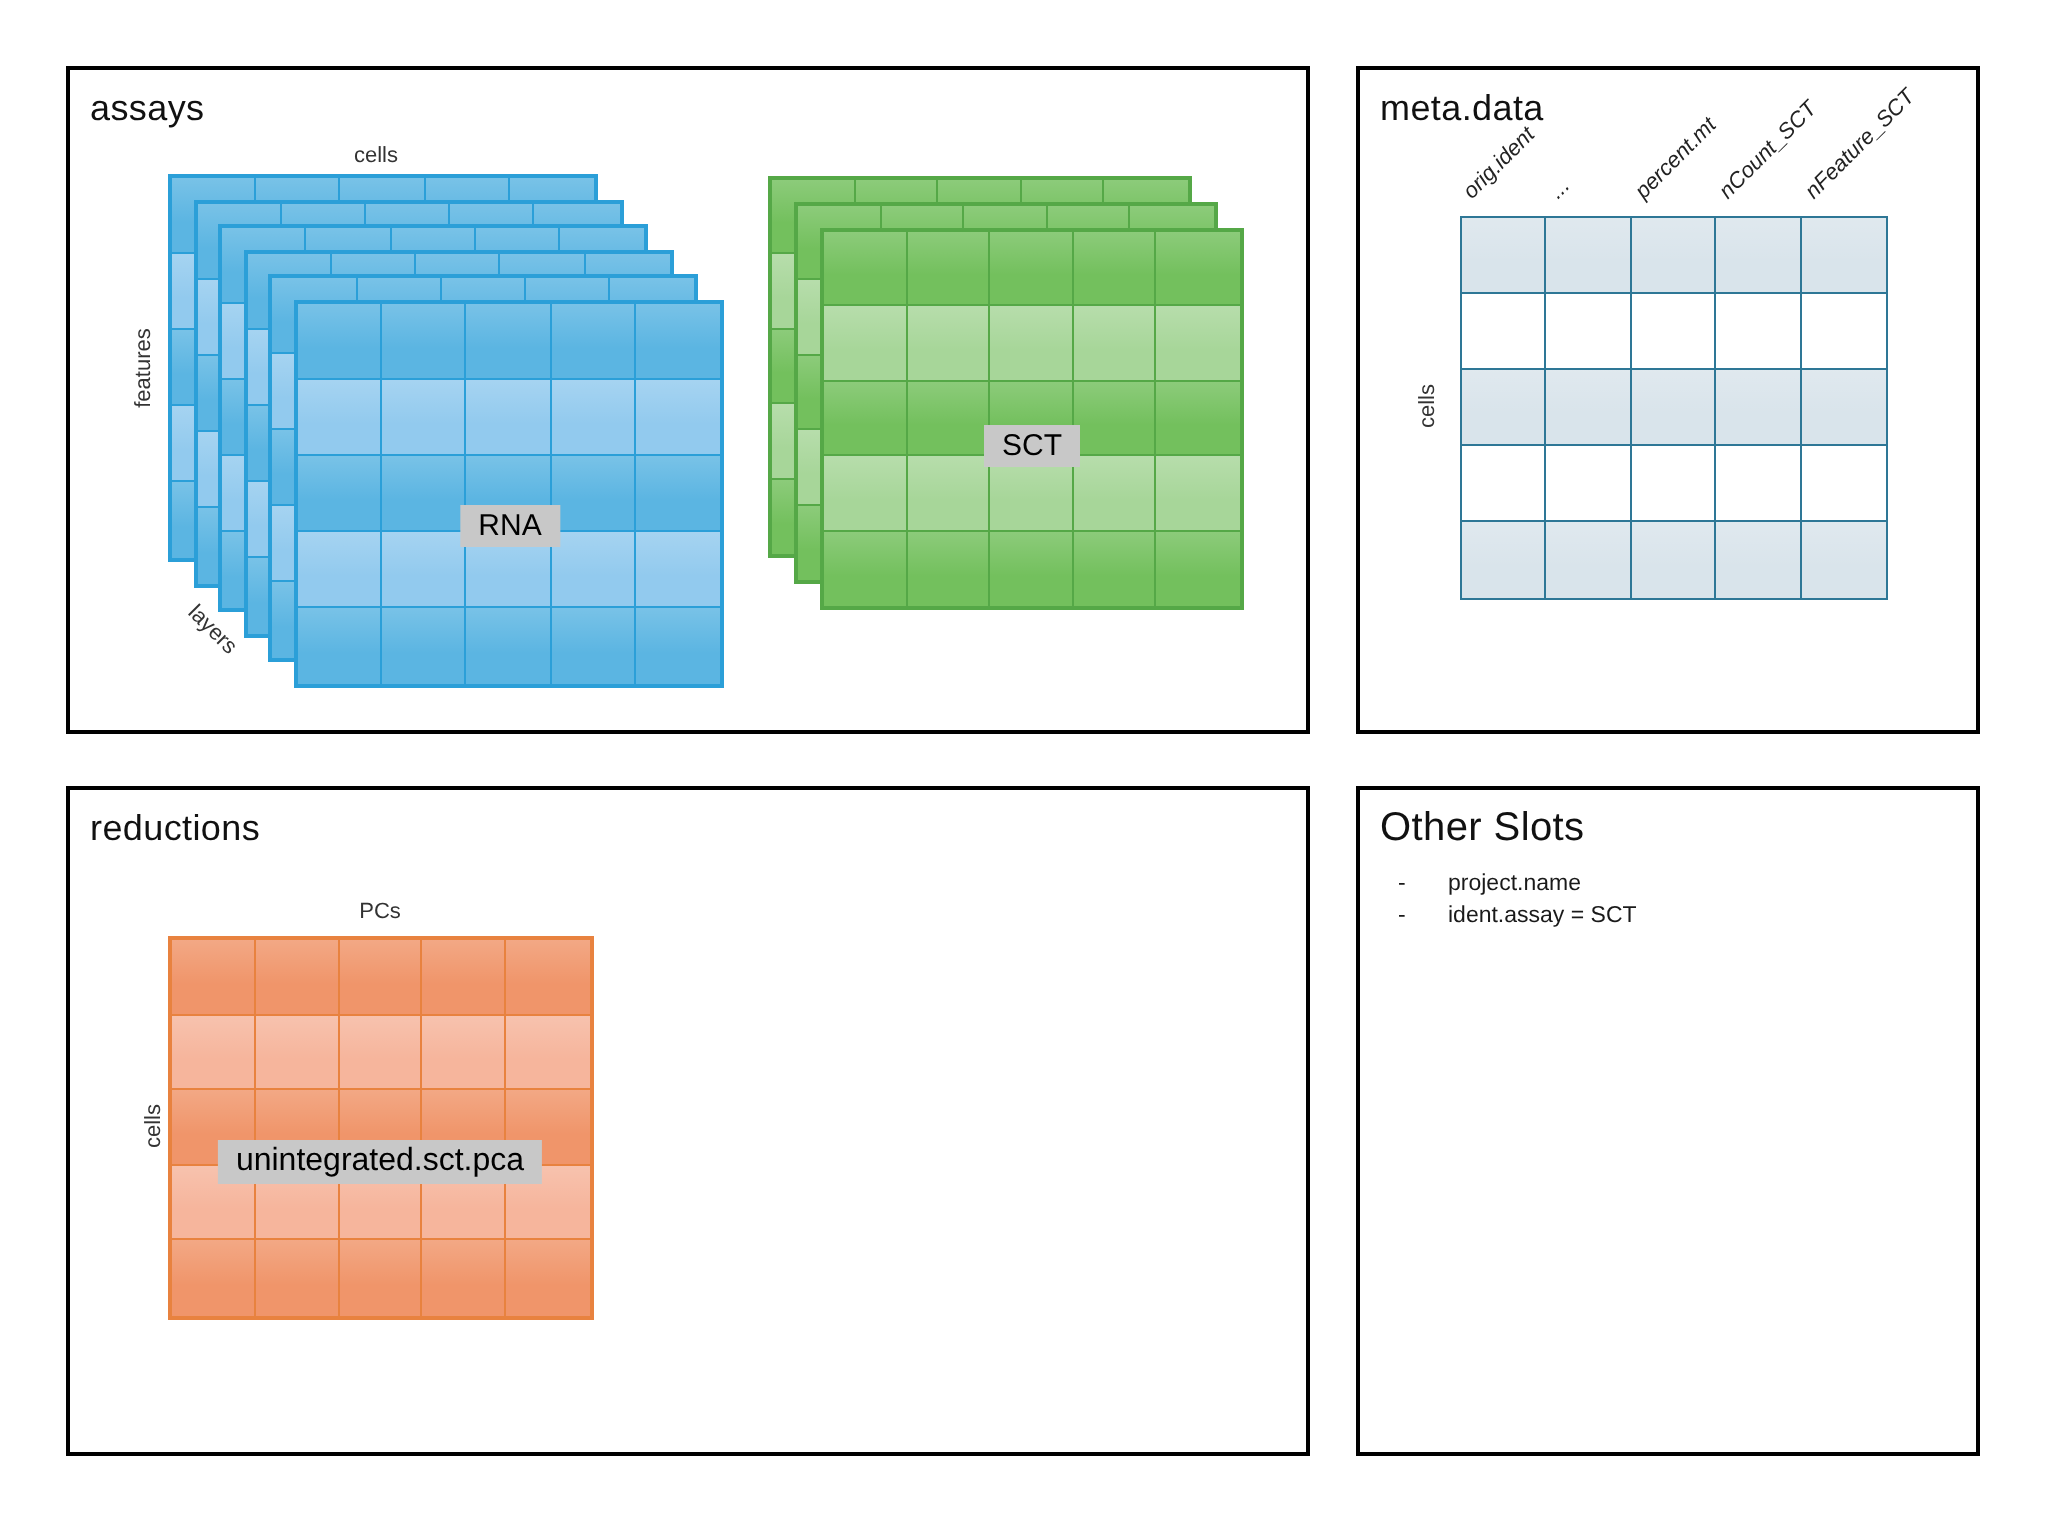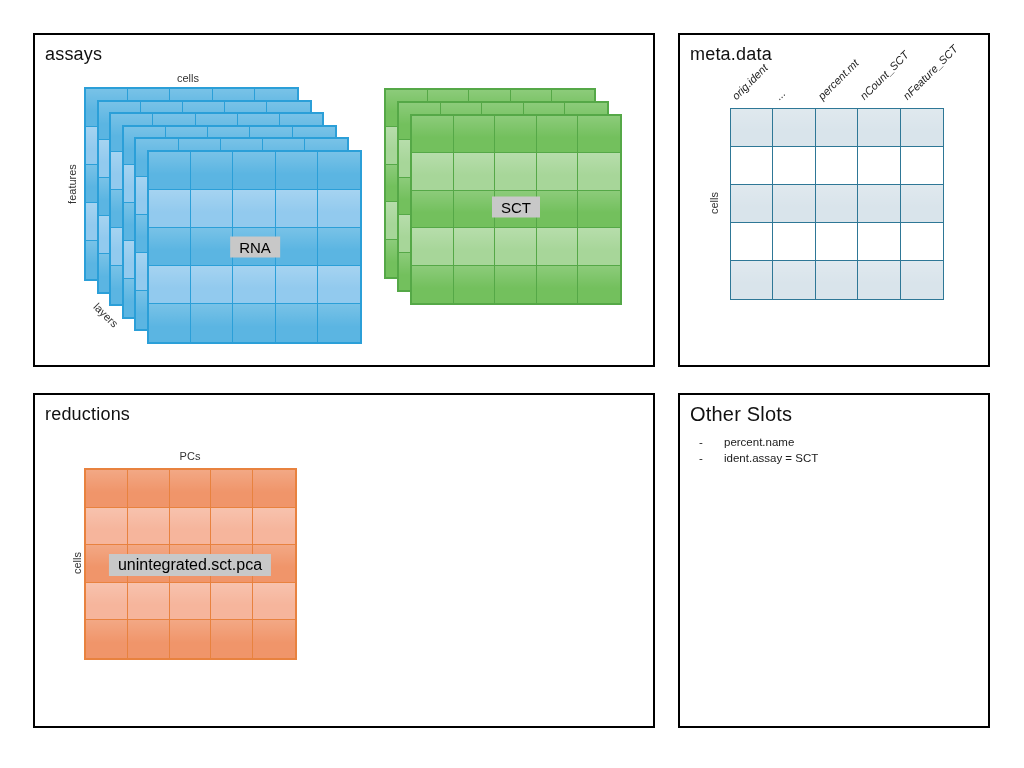--- a/index.html
+++ b/index.html
@@ -80,20 +80,21 @@
     transform: rotate(-45deg); transform-origin: left bottom;
     font-size: 11px; font-style: italic; color: #222;
     white-space: nowrap;
   }
 
   
   .chip {
     position: absolute; transform: translate(-50%, -50%);
     padding: 2px 9px; font-size: 15px; color: #000;
     white-space: nowrap;
+    margin-top: 16px;
   }
   #chip-rna { left: 220px; top: 212px; }
   #chip-sct { left: 481px; top: 172px; }
   #chip-pca { left: 155px; top: 170px; font-size: 16px; }
 
   
   #slots-list {
     position: absolute; left: 0; top: 40px; right: 8px;
     list-style: none;
   }
@@ -442,16 +443,16 @@
       <div class="cell" style="background-color: rgb(240, 149, 106);"></div>
       <div class="cell" style="background-color: rgb(240, 149, 106);"></div>
       <div class="cell" style="background-color: rgb(240, 149, 106);"></div>
     </div>
   <div class="chip" id="chip-pca" style="background: rgb(200, 200, 200);">unintegrated.sct.pca</div>
 </section>
 
 <section class="panel" id="panel-otherslots" style="border-color: rgb(0, 0, 0);">
   <h2 class="panel-title">Other Slots</h2>
   <ul id="slots-list">
-    <li>percent.name</li>
+    <li>project.name</li>
     <li>ident.assay = SCT</li>
   </ul>
 </section>
 
 </body></html>

